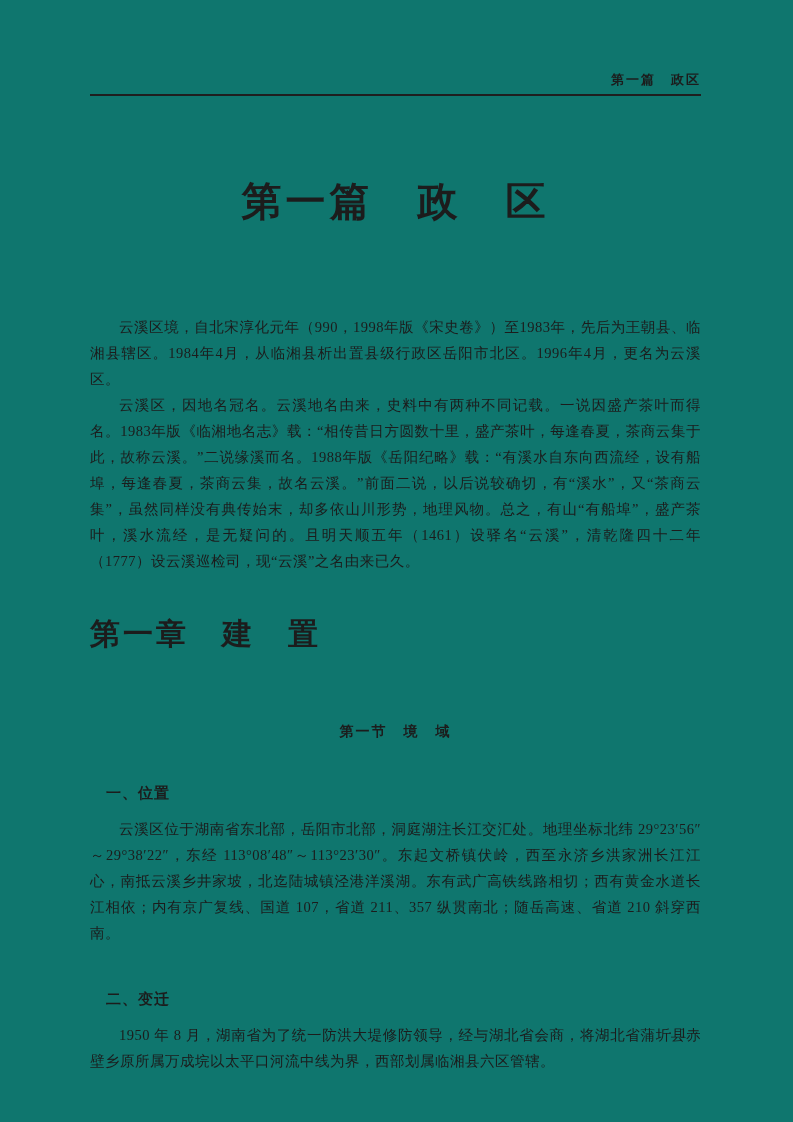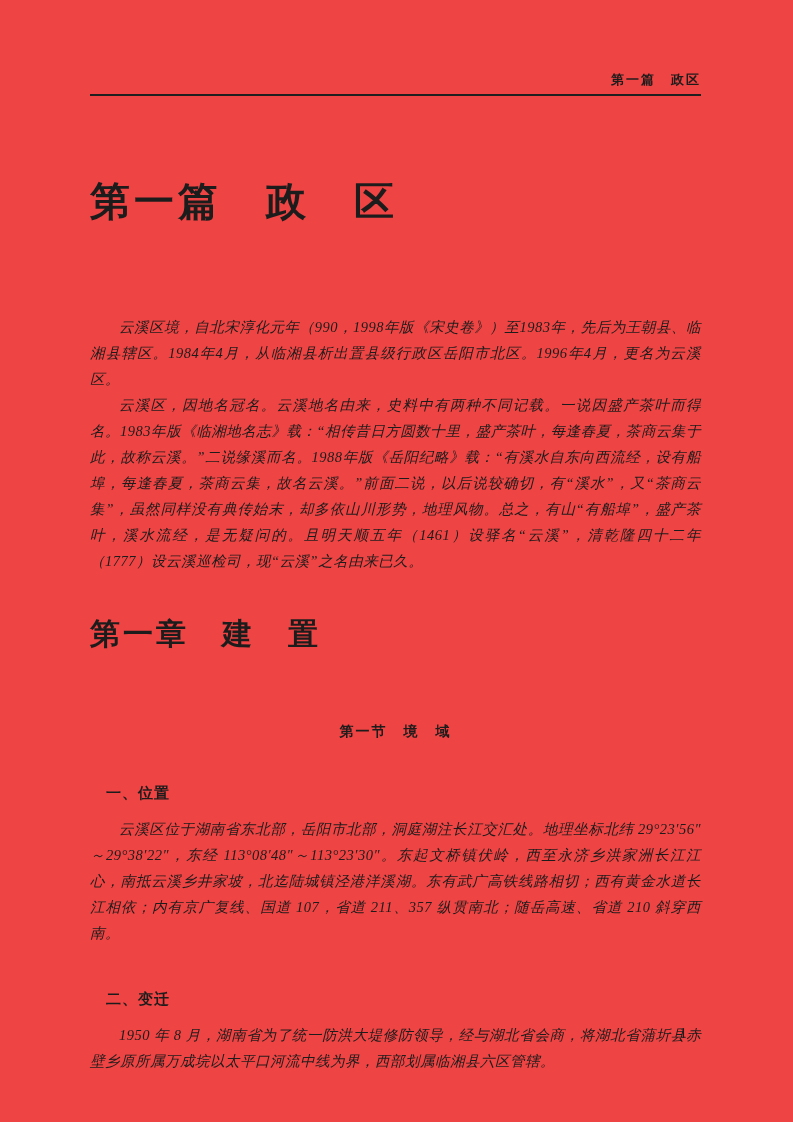--- a/index.html
+++ b/index.html
@@ -5,21 +5,21 @@
   html, body {
     margin: 0;
     padding: 0;
     background: #e8e8e8;
   }
   .page {
     position: relative;
     width: 793px;
     height: 1122px;
     margin: 0 auto;
-    background: #ef4444;
+    background: #0f766e;
     font-family: "Liberation Serif", "DejaVu Serif", serif;
     color: #1c1c1c;
     overflow: hidden;
   }
   .content {
     position: absolute;
     left: 90px;
     right: 92px;
     top: 0;
   }
@@ -28,34 +28,33 @@
     text-align: right;
     font-size: 13px;
     font-weight: bold;
     letter-spacing: 2px;
     border-bottom: 2px solid #1f1f1f;
     padding-bottom: 6px;
     line-height: 1.2;
   }
   .part-title {
     margin: 82px 0 0 0;
-    text-align: left;
+    text-align: center;
     font-size: 40px;
     font-weight: bold;
     letter-spacing: 4px;
     line-height: 1.2;
   }
   .body-para {
     margin: 0;
     font-size: 14.5px;
     line-height: 26px;
     text-align: justify;
     text-indent: 2em;
     letter-spacing: 0.5px;
-    font-style: italic;
   }
   .intro-first {
     margin-top: 88px;
   }
   .chapter-title {
     margin: 42px 0 0 0;
     text-align: left;
     font-size: 30px;
     font-weight: bold;
     letter-spacing: 3px;

